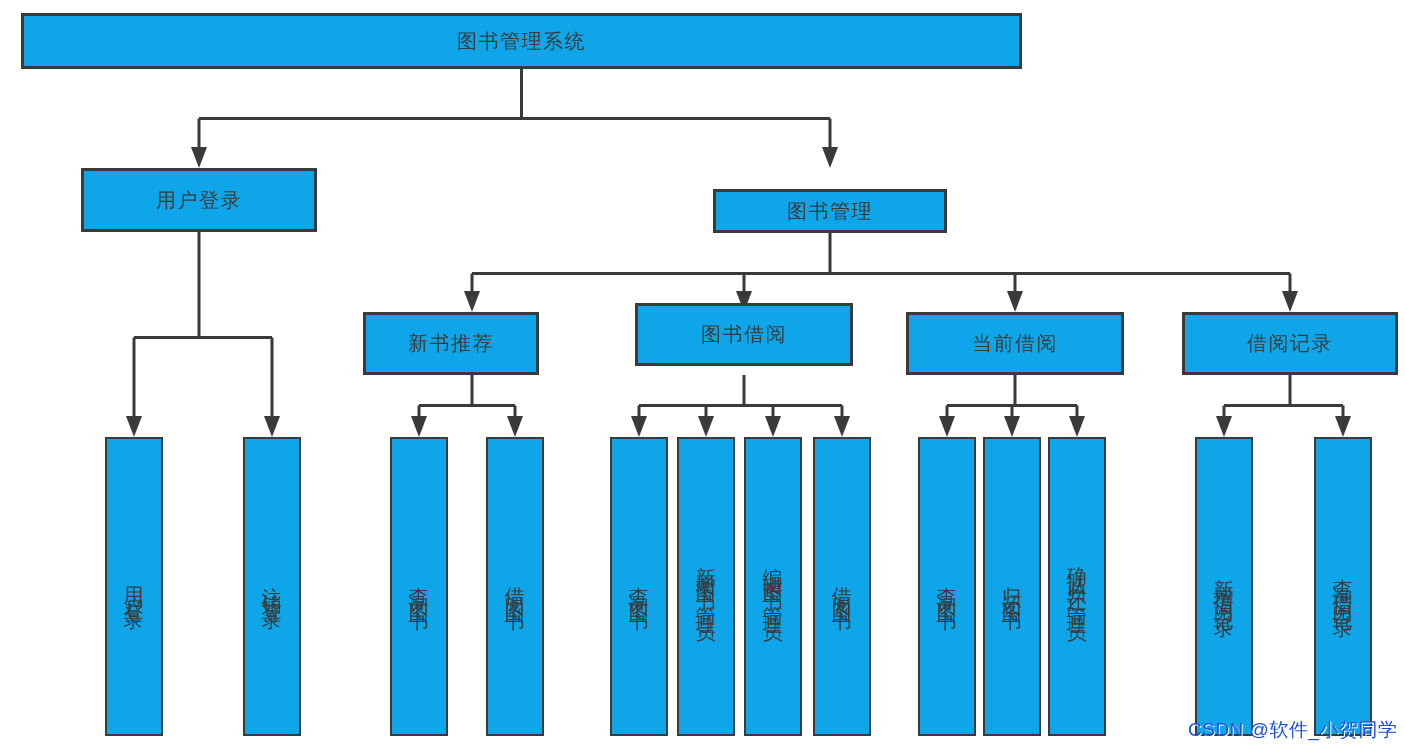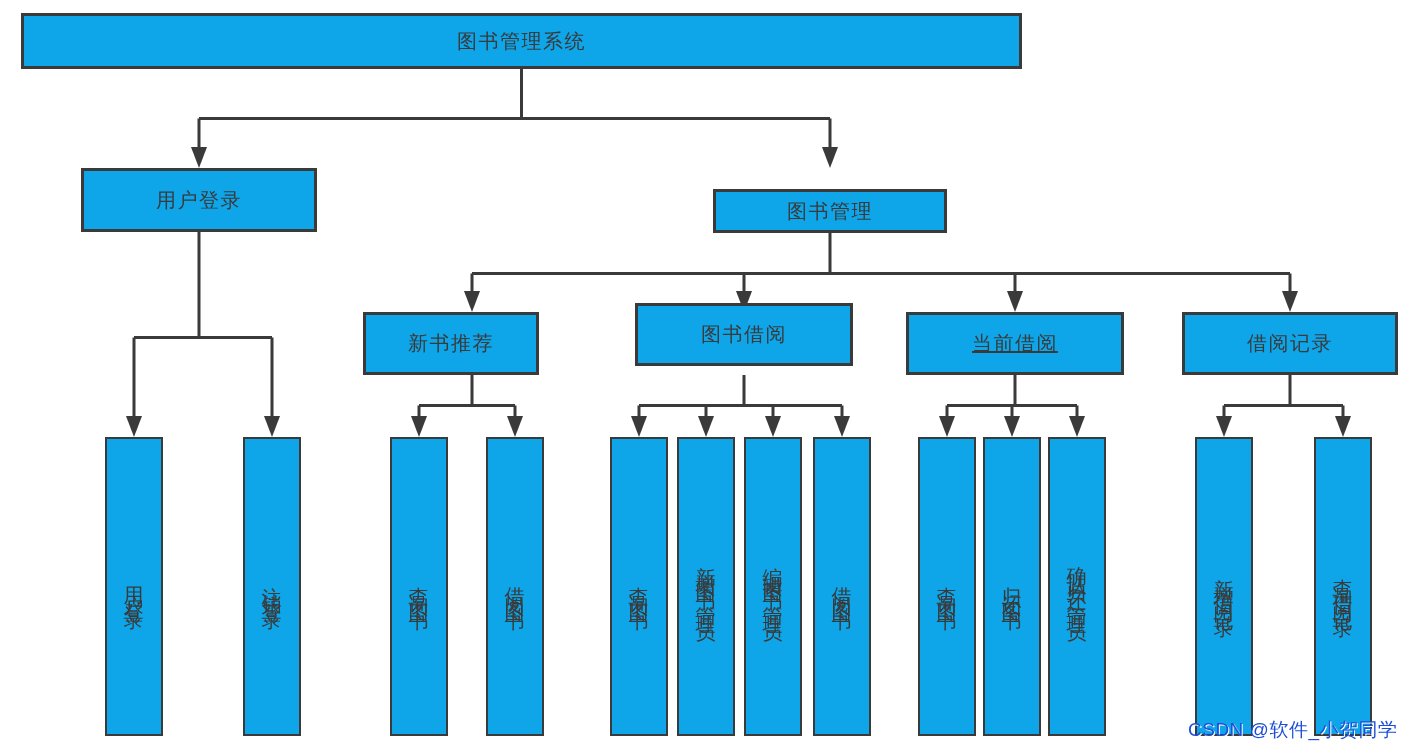--- a/index.html
+++ b/index.html
@@ -48,21 +48,21 @@
     line-height: 1.1;
   }
   
   #n-root   { left: 21px;   top: 13px;  width: 1001px; height: 56px; }
   
   #n-login  { left: 81px;   top: 168px; width: 236px;  height: 64px; }
   #n-mgmt   { left: 713px;  top: 169px; width: 234px;  height: 44px; margin-top: 20px; }
   
   #n-newrec { left: 363px;  top: 312px; width: 176px;  height: 63px; }
   #n-borrow { left: 635px;  top: 303px; width: 218px;  height: 63px; }
-  #n-curr   { left: 906px;  top: 312px; width: 218px;  height: 63px; text-decoration: underline; }
+  #n-curr   { left: 906px;  top: 312px; width: 218px;  height: 63px; }
   #n-rec    { left: 1182px; top: 312px; width: 216px;  height: 63px; }
   
   .leaf { top: 437px; width: 58px; height: 299px; }
   #l-userlogin { left: 105px;  }
   #l-logout    { left: 243px;  }
   #l-query1    { left: 390px;  }
   #l-borrow1   { left: 486px;  }
   #l-query2    { left: 610px;  }
   #l-addbook   { left: 677px;  }
   #l-editbook  { left: 744px;  }

